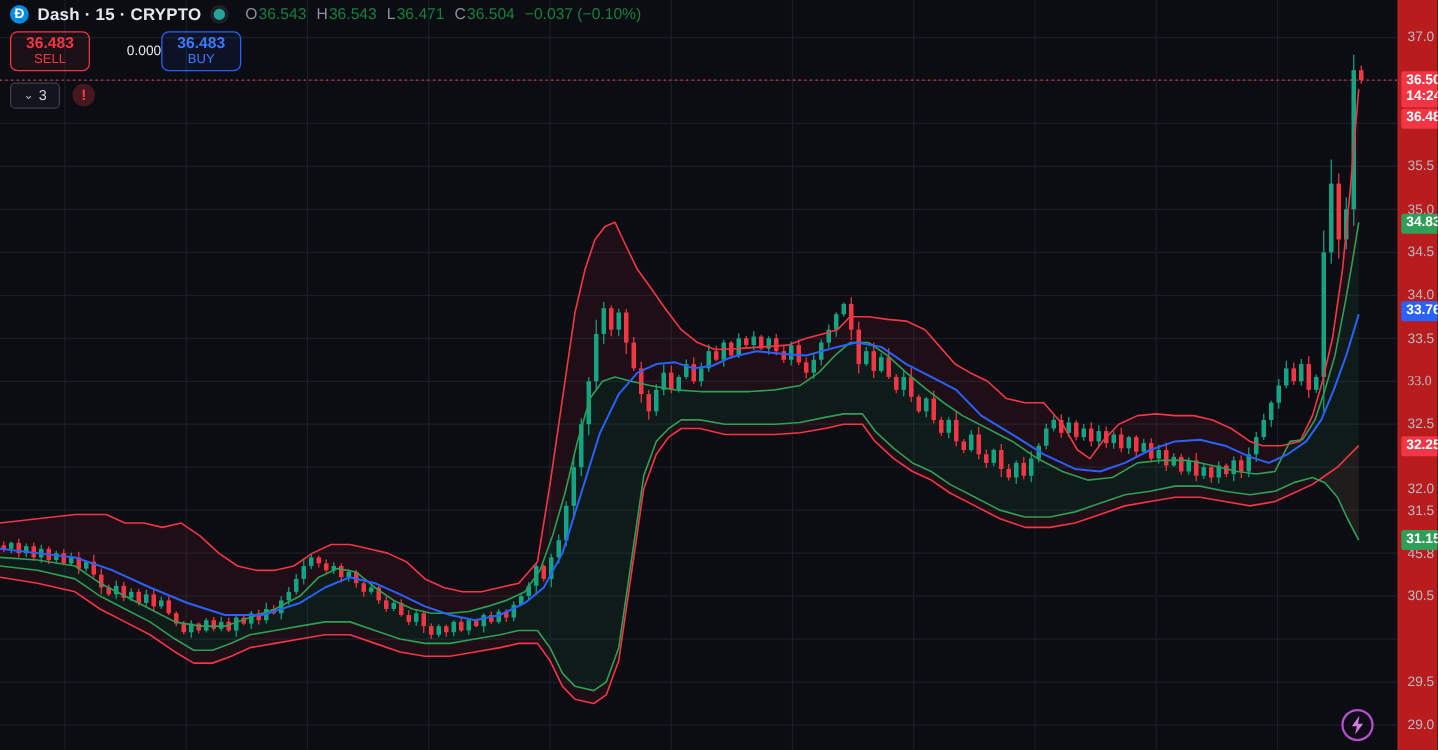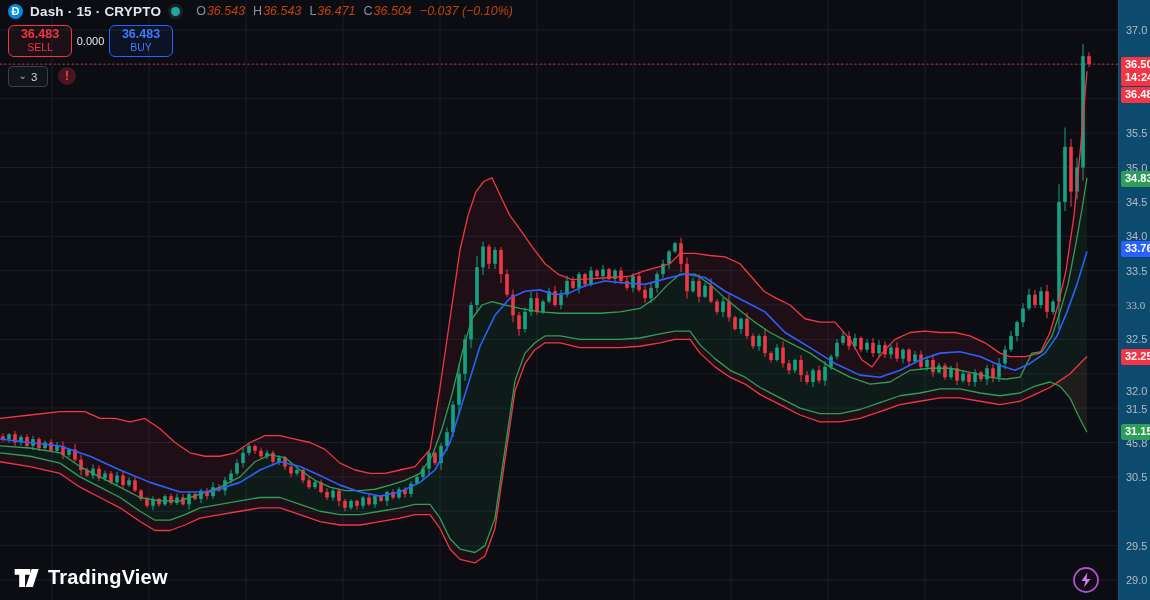--- a/index.html
+++ b/index.html
@@ -1,44 +1,44 @@
 <!DOCTYPE html>
 <html><head>
 <meta charset="utf-8">
 <style>
   html,body{margin:0;padding:0;background:#0b0d12;width:1150px;height:600px;overflow:hidden;
     font-family:"Liberation Sans",sans-serif;-webkit-font-smoothing:antialiased;}
   #stage{position:relative;width:1150px;height:600px;background:#0b0d12;}
   #chart-svg{position:absolute;left:0;top:0;}
   
   #price-axis{position:absolute;left:1118px;top:0;width:32px;height:600px;overflow:hidden;
-    border-left:1px solid rgba(255,255,255,0.05);background:#0c4a6e;}
+    border-left:1px solid rgba(255,255,255,0.05);background:#b91c1c;}
   .axis-label{position:absolute;left:7px;font-size:11px;color:#b6bac4;white-space:nowrap;line-height:14px;}
   .axis-badge{position:absolute;left:2px;min-width:40px;padding:1px 4px 2px 4px;border-radius:2px;
     font-size:11px;font-weight:bold;color:#fff;white-space:nowrap;line-height:13px;}
   
   #header{position:absolute;left:8px;top:2px;height:18px;display:flex;align-items:center;gap:7px;}
   #symbol-logo{width:15px;height:15px;border-radius:50%;background:#008ce3;color:#fff;font-size:11px;
     font-weight:bold;display:flex;align-items:center;justify-content:center;}
   #symbol-title{font-size:13.5px;font-weight:bold;color:#e4e7ee;letter-spacing:.2px;}
   #status-dot-wrap{width:15px;height:15px;border-radius:50%;background:#1c2128;display:flex;align-items:center;justify-content:center;}
   #status-dot{width:9px;height:9px;border-radius:50%;background:#26a69a;}
   #ohlc{display:flex;align-items:center;gap:8px;font-size:12.5px;margin-left:6px;}
   .ohlc-group{display:flex;gap:1px;}
   .ohlc-letter{color:#8b909c;}
-  .ohlc-val,.ohlc-change{color:#c2410c;font-style:italic;}
+  .ohlc-val,.ohlc-change{color:#15803d;}
   
   #trade-panel{position:absolute;left:8px;top:25px;display:flex;align-items:center;}
   .trade-btn{width:64px;height:32px;border-radius:6px;display:flex;flex-direction:column;
     align-items:center;justify-content:center;line-height:13px;cursor:pointer;box-sizing:border-box;}
   #sell-button{border:1px solid #f23645;background:rgba(242,54,69,0.07);color:#f23645;}
   #buy-button{border:1px solid #2962ff;background:rgba(41,98,255,0.08);color:#3c7bff;}
   .trade-price{font-size:12.5px;font-weight:bold;}
   .trade-side{font-size:10.5px;}
-  #spread-box{width:37px;text-align:center;font-size:11px;color:#e6e8ee;}
+  #spread-box{width:37px;text-align:right;font-size:11px;color:#e6e8ee;margin-left:20px;}
   
   #legend-chip{position:absolute;left:8px;top:66px;width:38px;height:19px;border:1px solid #3a3f4b;
     border-radius:4px;background:rgba(20,23,31,0.85);display:flex;align-items:center;justify-content:center;
     gap:4px;color:#cfd3dc;font-size:11.5px;cursor:pointer;}
   #legend-chevron{font-size:10px;color:#aab0bb;margin-top:-2px;}
   #error-bubble{position:absolute;left:58px;top:67px;width:18px;height:18px;border-radius:50%;
     background:rgba(242,54,69,0.26);color:#f5434f;font-size:12px;font-weight:bold;display:flex;
     align-items:center;justify-content:center;cursor:pointer;}
   
   #tv-logo{position:absolute;left:14px;top:566px;display:flex;align-items:center;gap:8px;cursor:pointer;}
@@ -522,26 +522,19 @@
       <div class="trade-side">BUY</div>
     </div>
   </div>
 
   <div id="legend-chip">
     <span id="legend-chevron">⌄</span>
     <span>3</span>
   </div>
   <div id="error-bubble">!</div>
 
-  <div id="tv-logo">
-    <svg width="26" height="22" viewBox="0 0 40 32">
-      <path d="M1 2 h24 v9 h-8 v19 h-9 V11 H1 z" fill="#ffffff"></path>
-      <path d="M27 2 h11 l-9 28 h-11 z" fill="#ffffff"></path>
-    </svg>
-    <span id="tv-logo-text">TradingView</span>
-  </div>
 
   <svg id="quick-trade-fab" viewBox="0 0 28 28">
     <circle cx="14" cy="14" r="12" fill="rgba(20,10,25,0.6)" stroke="#b44fd0" stroke-width="1.8"></circle>
     <path d="M15.5 6.5 L9.5 15 h4 l-1.5 6.5 L18.5 13 h-4 z" fill="#cf7fe3"></path>
   </svg>
 
 </div>
 
 </body></html>

